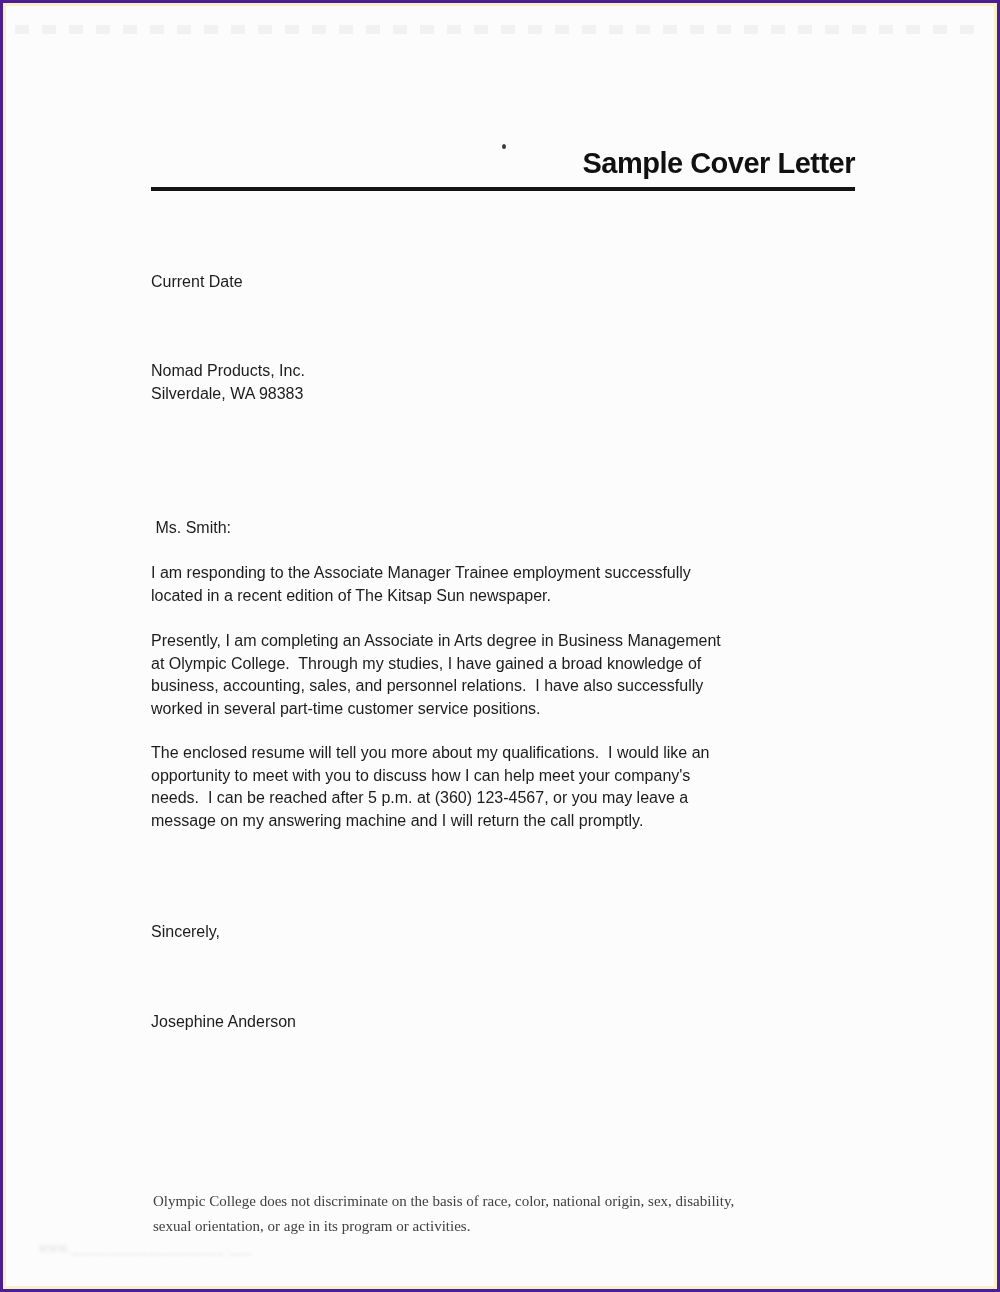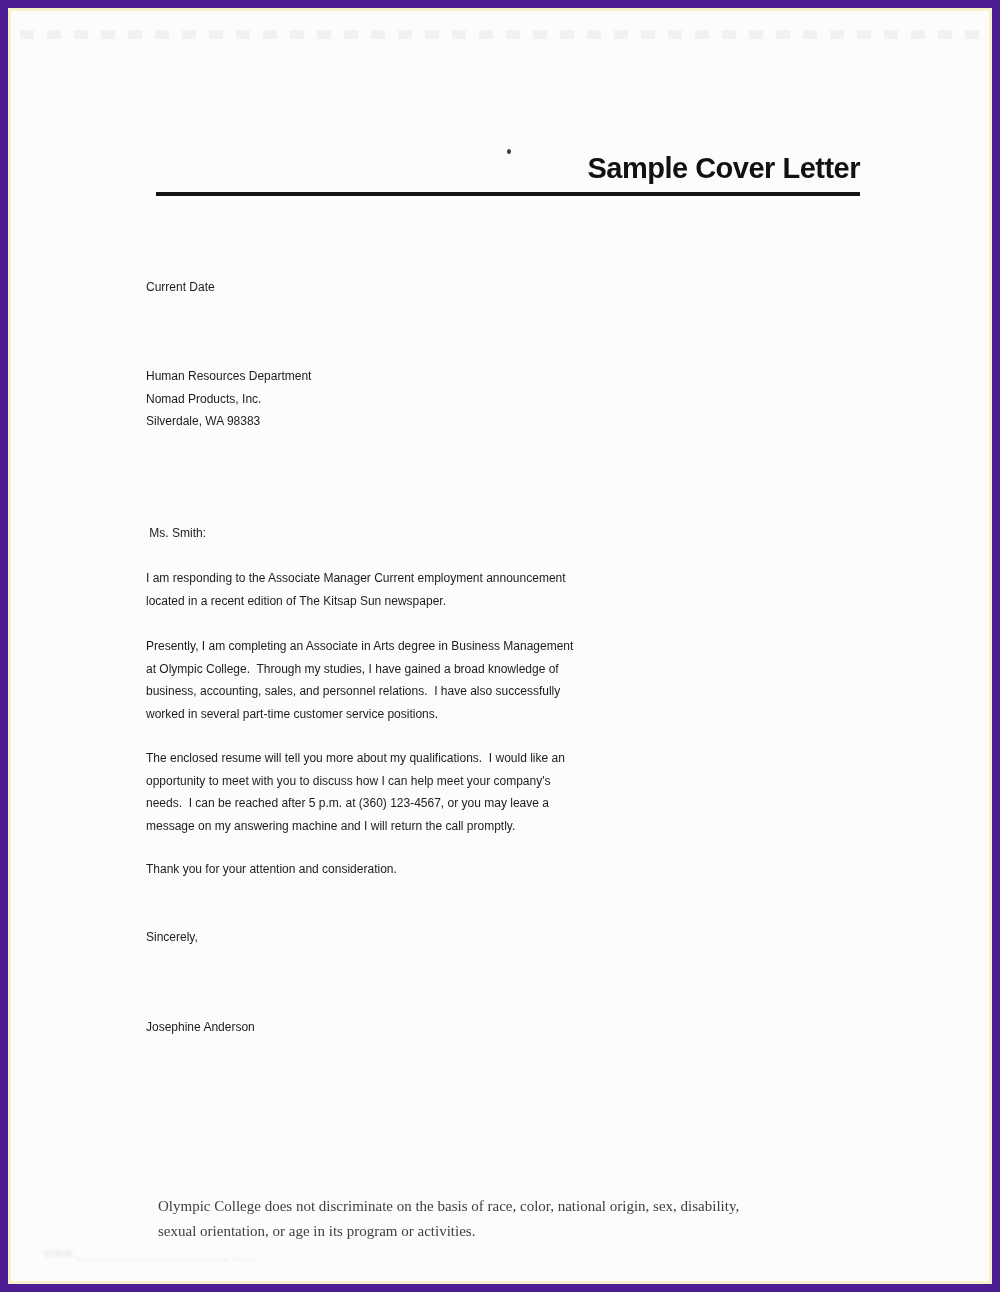--- a/index.html
+++ b/index.html
@@ -6,21 +6,21 @@
     margin: 0;
     padding: 0;
     background: #e9e9e9;
   }
   .page {
     position: relative;
     width: 1000px;
     height: 1292px;
     box-sizing: border-box;
     background: #fcfcfc;
-    border: 8px solid #4c1d95;
+    border: 3px solid #4c1d95;
     box-shadow: inset 0 0 0 3px #f7f1ca;
     overflow: hidden;
     font-family: "Liberation Sans", sans-serif;
     color: #1c1c1c;
   }
   .faint-dashes {
     position: absolute;
     top: 22px;
     left: 12px;
     right: 12px;
@@ -55,22 +55,22 @@
   .title-rule {
     position: absolute;
     top: 184px;
     left: 148px;
     width: 704px;
     height: 4px;
     background: #141414;
   }
   .body-text {
     position: absolute;
-    left: 138px;
-    font-size: 12px;
+    left: 148px;
+    font-size: 16px;
     line-height: 22.5px;
     white-space: pre;
   }
   .date-line      { top: 268px; }
   .address        { top: 357px; }
   .salutation     { top: 514px; }
   .para-1         { top: 559px; }
   .para-2         { top: 627px; }
   .para-3         { top: 739px; }
   .thanks-line    { top: 850px; }
@@ -104,31 +104,30 @@
 
   <div class="faint-dashes"></div>
 
   <div class="stray-dot"></div>
 
   <h1 class="title">Sample Cover Letter</h1>
   <div class="title-rule"></div>
 
   <div class="body-text date-line">Current Date</div>
 
-  <div class="body-text address"><div class="ln">Human Resources Department</div><div class="ln">Nomad Products, Inc.</div><div class="ln">Silverdale, WA 98383</div></div>
+  <div class="body-text address"><div class="ln">Nomad Products, Inc.</div><div class="ln">Silverdale, WA 98383</div></div>
 
   <div class="body-text salutation"> Ms. Smith:</div>
 
-  <div class="body-text para-1"><div class="ln">I am responding to the Associate Manager Current employment announcement</div><div class="ln">located in a recent edition of The Kitsap Sun newspaper.</div></div>
+  <div class="body-text para-1"><div class="ln">I am responding to the Associate Manager Trainee employment successfully</div><div class="ln">located in a recent edition of The Kitsap Sun newspaper.</div></div>
 
   <div class="body-text para-2"><div class="ln">Presently, I am completing an Associate in Arts degree in Business Management</div><div class="ln">at Olympic College.  Through my studies, I have gained a broad knowledge of</div><div class="ln">business, accounting, sales, and personnel relations.  I have also successfully</div><div class="ln">worked in several part-time customer service positions.</div></div>
 
   <div class="body-text para-3"><div class="ln">The enclosed resume will tell you more about my qualifications.  I would like an</div><div class="ln">opportunity to meet with you to discuss how I can help meet your company's</div><div class="ln">needs.  I can be reached after 5 p.m. at (360) 123-4567, or you may leave a</div><div class="ln">message on my answering machine and I will return the call promptly.</div></div>
 
-  <div class="body-text thanks-line">Thank you for your attention and consideration.</div>
 
   <div class="body-text closing-line">Sincerely,</div>
 
   <div class="body-text signature-name">Josephine Anderson</div>
 
   <div class="footer-note"><div class="ln">Olympic College does not discriminate on the basis of race, color, national origin, sex, disability,</div><div class="ln">sexual orientation, or age in its program or activities.</div></div>
 
   <div class="watermark">www.____________________.___</div>
 
 </div>

